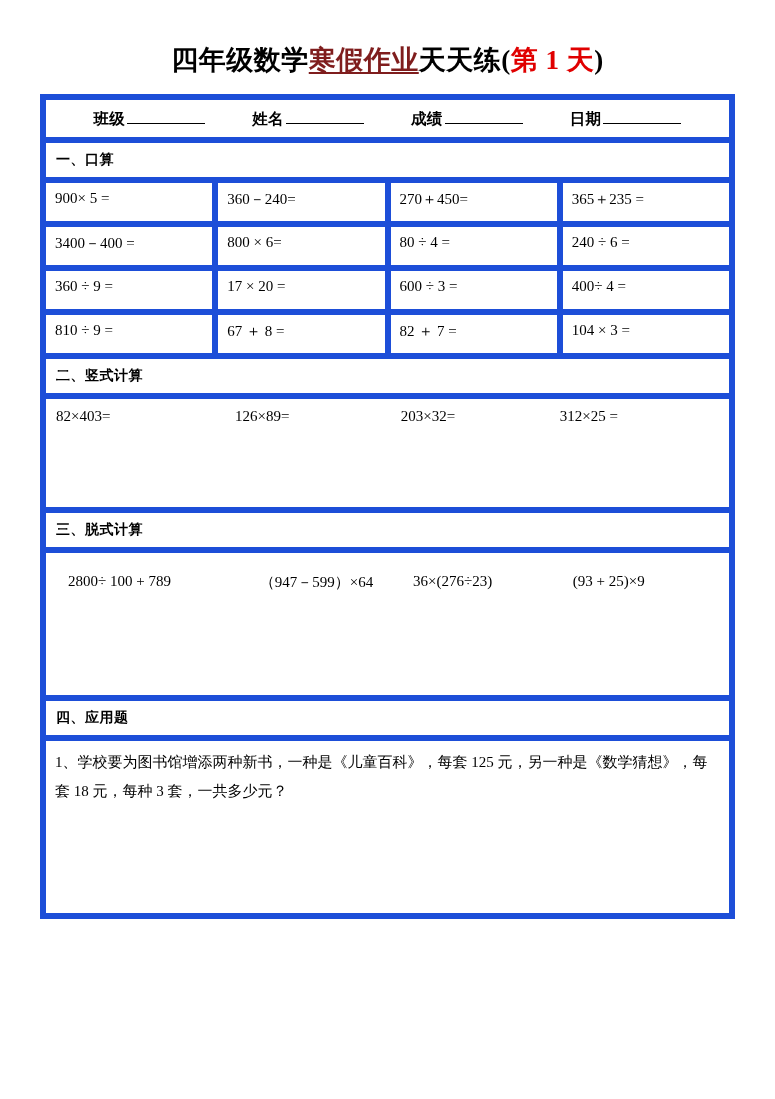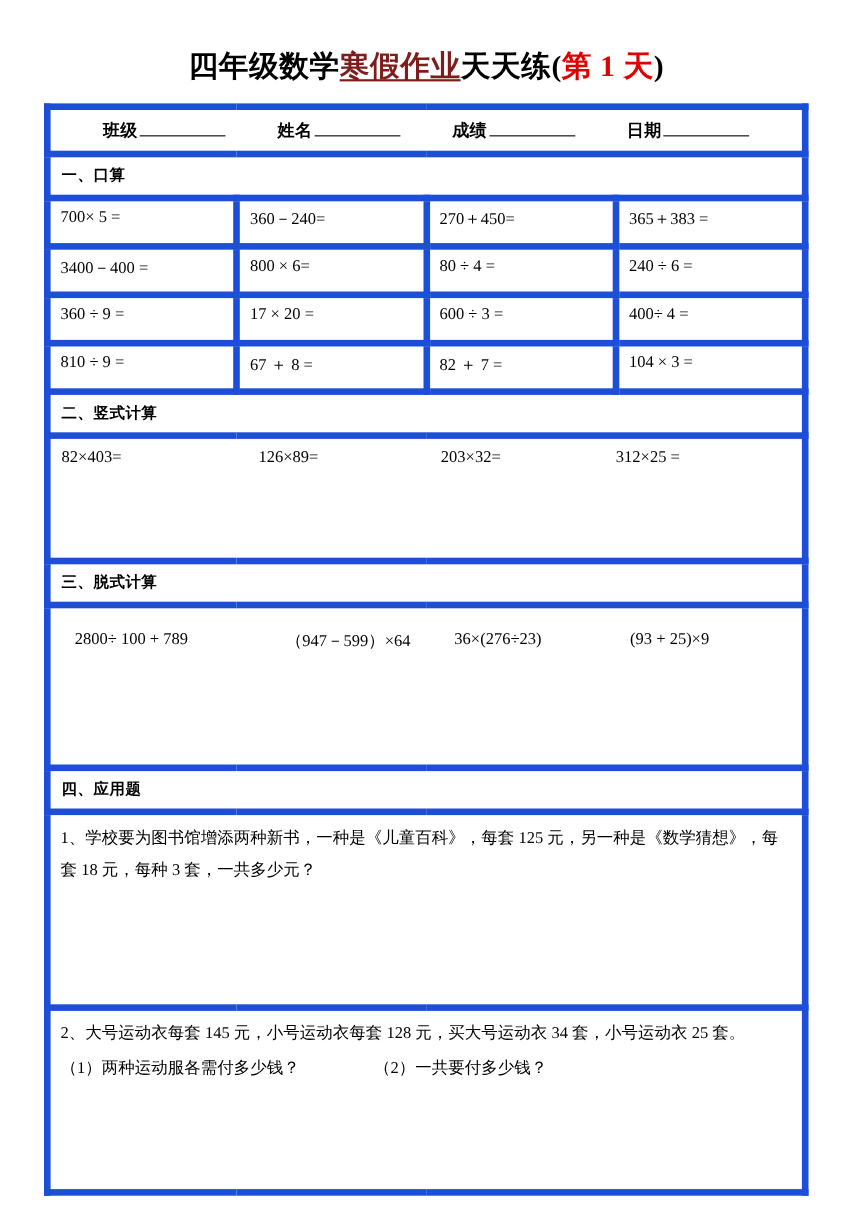--- a/index.html
+++ b/index.html
@@ -175,24 +175,24 @@
           <span class="info-item"><span>日期</span><span class="blank"></span></span>
         </div>
       </td>
     </tr>
 
     <tr class="section-head">
       <td colspan="4">一、口算</td>
     </tr>
 
     <tr>
-      <td class="calc-cell">700× 5 =</td>
+      <td class="calc-cell">900× 5 =</td>
       <td class="calc-cell">360－240=</td>
       <td class="calc-cell">270＋450=</td>
-      <td class="calc-cell">365＋383 =</td>
+      <td class="calc-cell">365＋235 =</td>
     </tr>
     <tr>
       <td class="calc-cell">3400－400 =</td>
       <td class="calc-cell">800 × 6=</td>
       <td class="calc-cell">80 ÷ 4 =</td>
       <td class="calc-cell">240 ÷ 6 =</td>
     </tr>
     <tr>
       <td class="calc-cell">360 ÷ 9 =</td>
       <td class="calc-cell">17 × 20 =</td>
@@ -239,24 +239,16 @@
     <tr class="section-head">
       <td colspan="4">四、应用题</td>
     </tr>
 
     <tr>
       <td colspan="4" class="word-cell tall-1">
         <span class="q-body">1、学校要为图书馆增添两种新书，一种是《儿童百科》，每套 125 元，另一种是《数学猜想》，每套 18 元，每种 3 套，一共多少元？</span>
       </td>
     </tr>
 
-    <tr>
-      <td colspan="4" class="word-cell tall-2">
-        <span class="q-body">2、大号运动衣每套 145 元，小号运动衣每套 128 元，买大号运动衣 34 套，小号运动衣 25 套。</span>
-        <span class="sub-line">
-          <span class="sub-a nowrap">（1）两种运动服各需付多少钱？</span><span class="nowrap">（2）一共要付多少钱？</span>
-        </span>
-      </td>
-    </tr>
 
   </tbody>
     </table>
 </div>
 
 </body></html>

